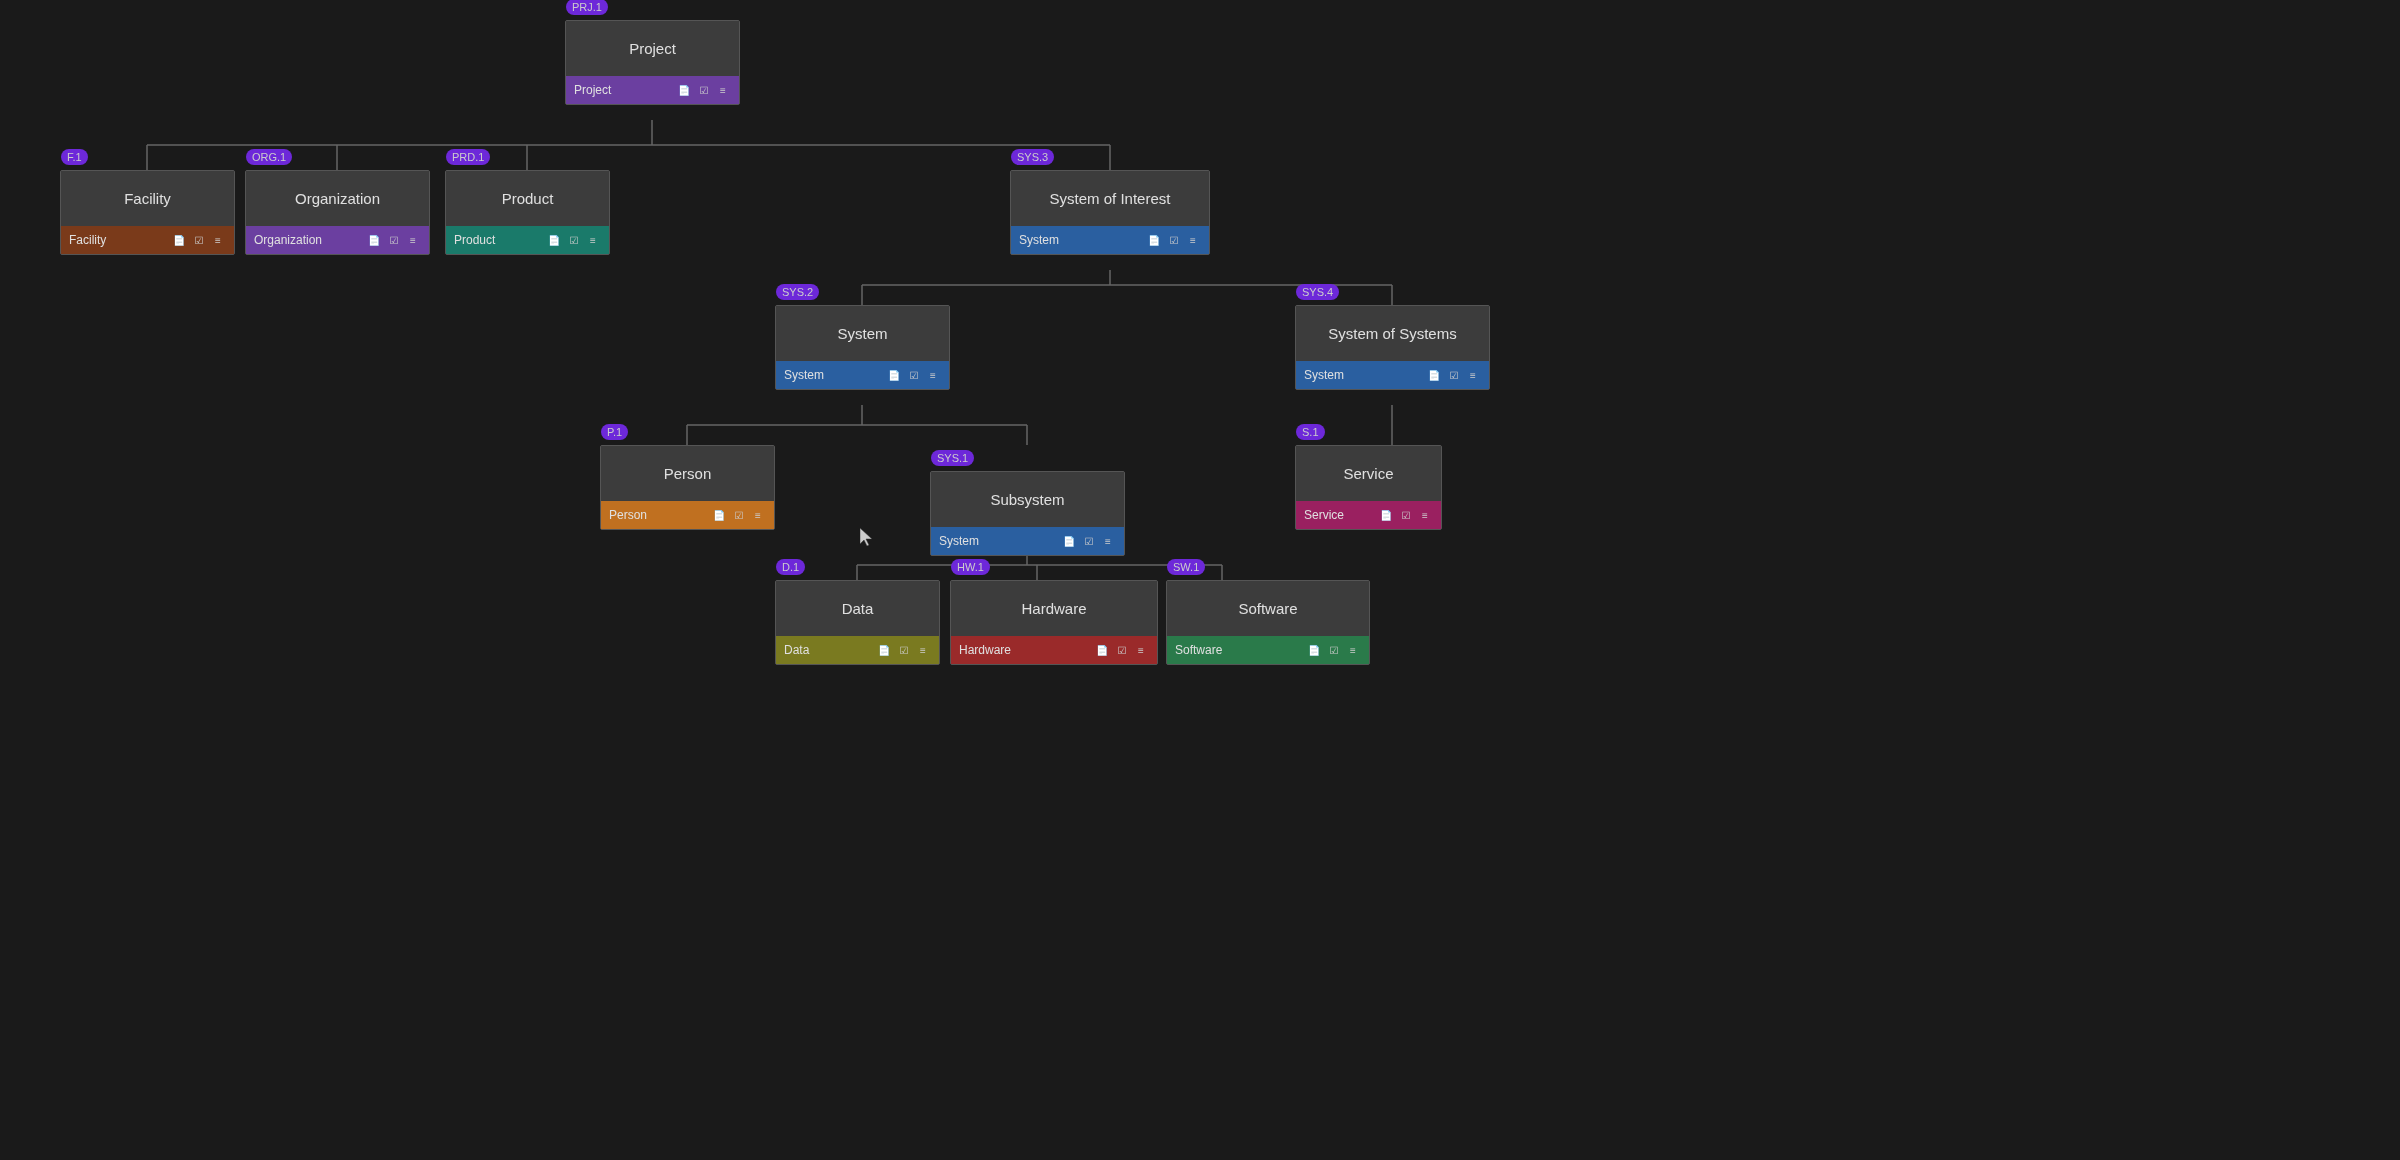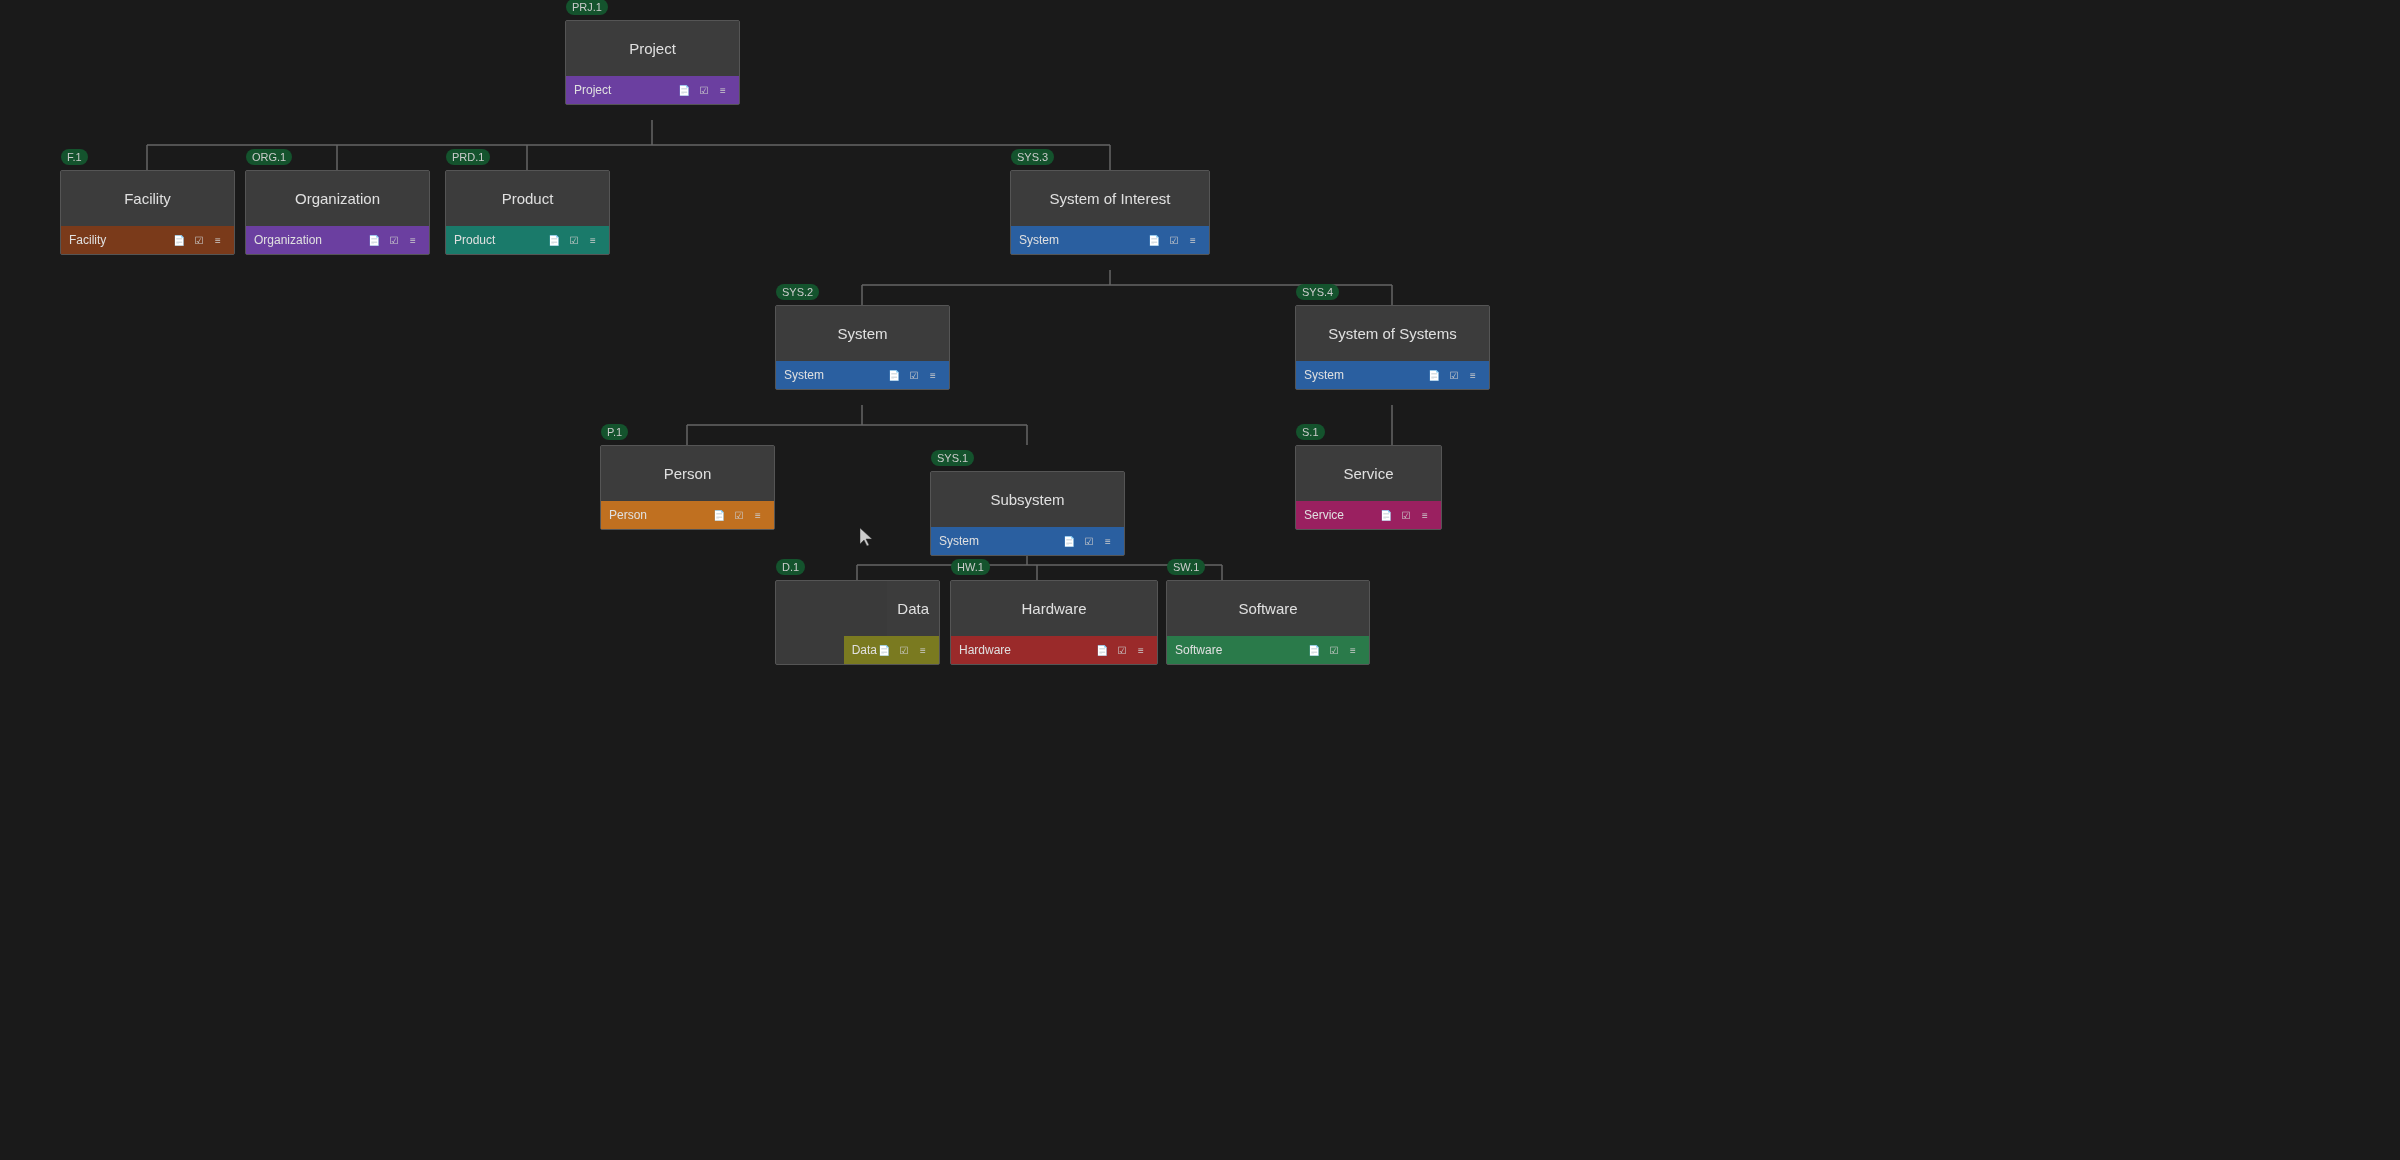--- a/index.html
+++ b/index.html
@@ -34,21 +34,21 @@
       border: 1px solid #555;
       border-radius: 2px;
       background: #3a3a3a;
       cursor: pointer;
     }
 
     .node-id {
       position: absolute;
       top: -22px;
       left: 0;
-      background: #14532d;
+      background: #6d28d9;
       color: #ccc;
       font-size: 11px;
       padding: 2px 6px;
       border-radius: 8px;
       white-space: nowrap;
     }
 
     .node-title {
       flex: 1;
       display: flex;
@@ -260,21 +260,21 @@
     <div class="node-footer footer-pink">
       <span class="footer-label">Service</span>
       <span class="footer-icons">
         <span class="icon-btn">📄</span>
         <span class="icon-btn">☑</span>
         <span class="icon-btn">≡</span>
       </span>
     </div>
   </div>
 
-  <div class="node" style="left:775px; top:580px; width:165px;align-items:flex-end;">
+  <div class="node" style="left:775px; top:580px; width:165px;">
     <span class="node-id">D.1</span>
     <div class="node-title">Data</div>
     <div class="node-footer footer-olive">
       <span class="footer-label">Data</span>
       <span class="footer-icons">
         <span class="icon-btn">📄</span>
         <span class="icon-btn">☑</span>
         <span class="icon-btn">≡</span>
       </span>
     </div>

